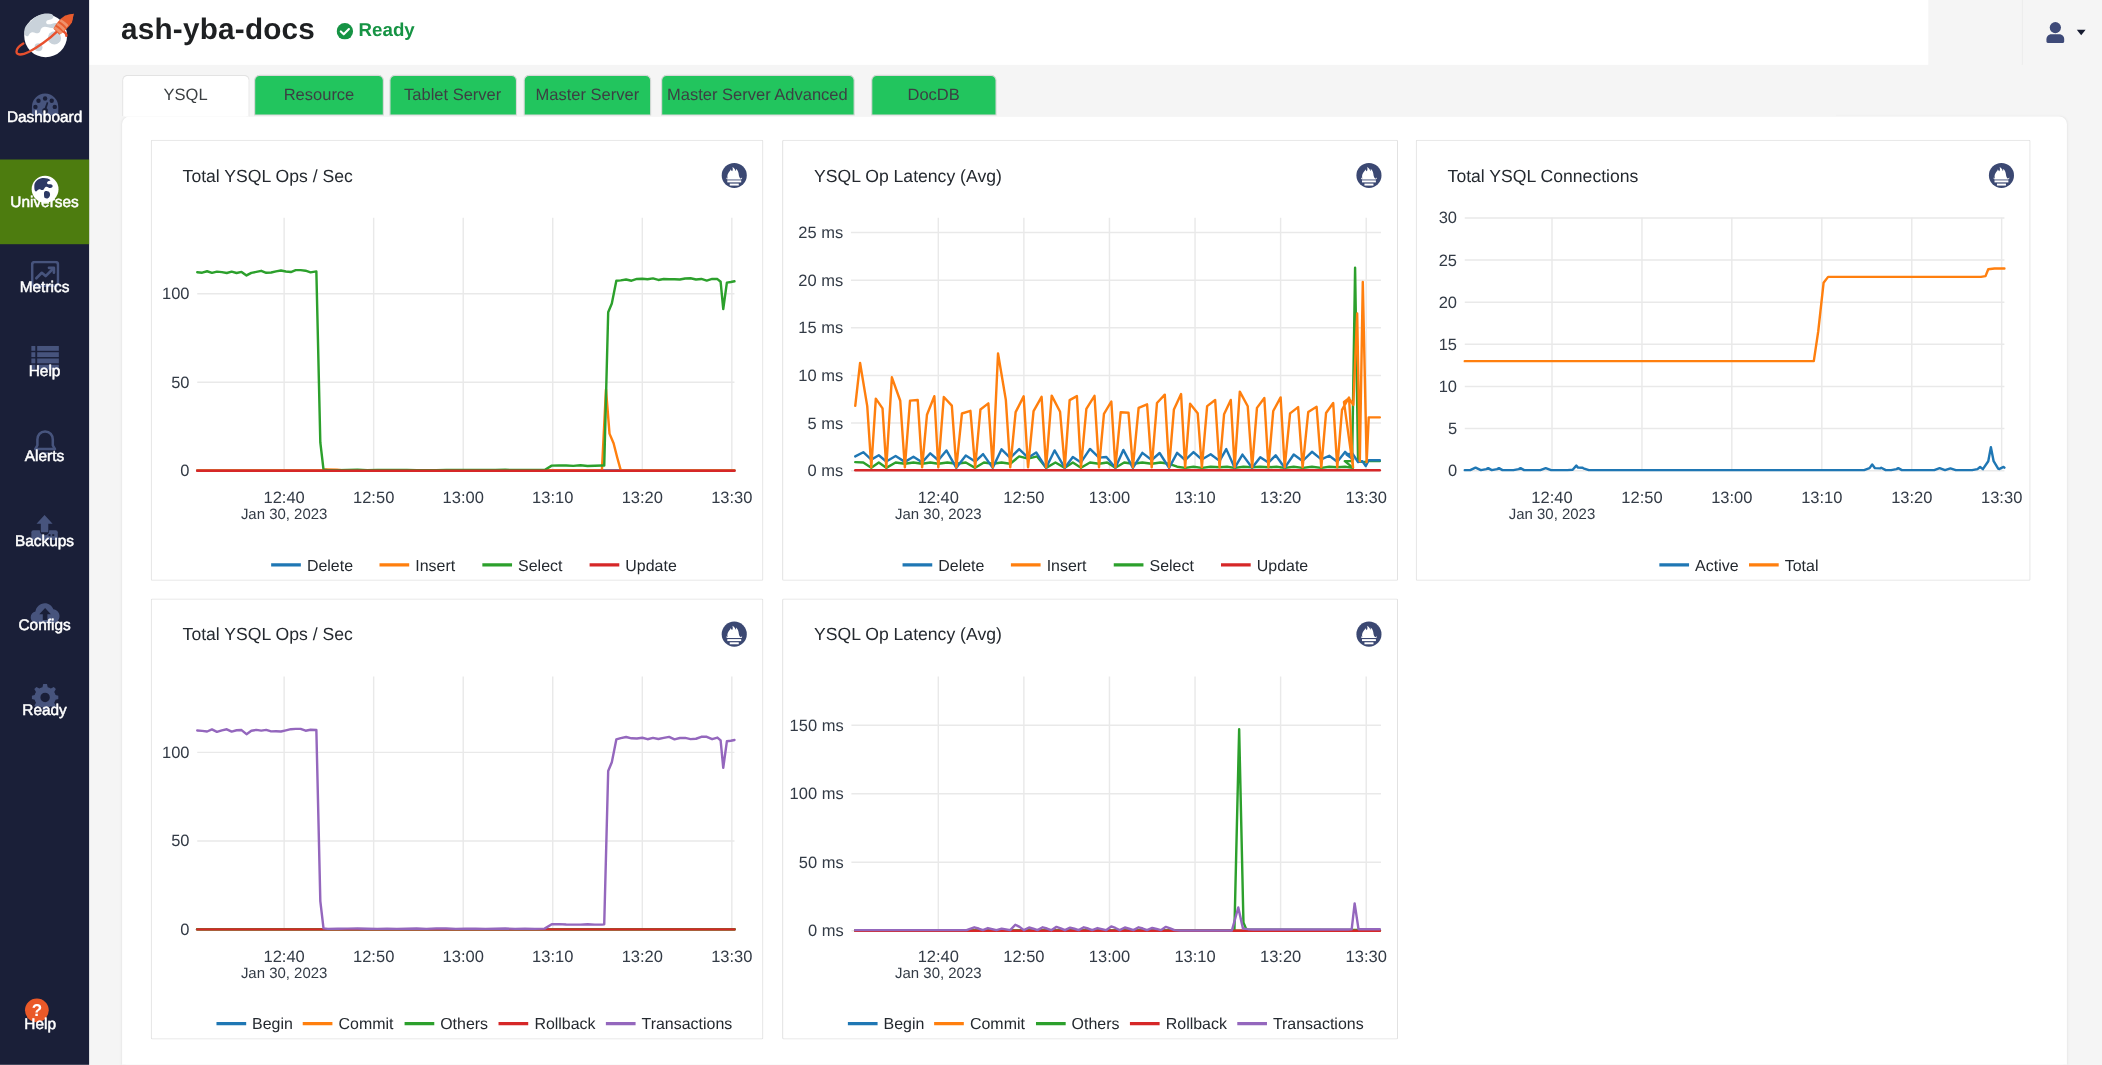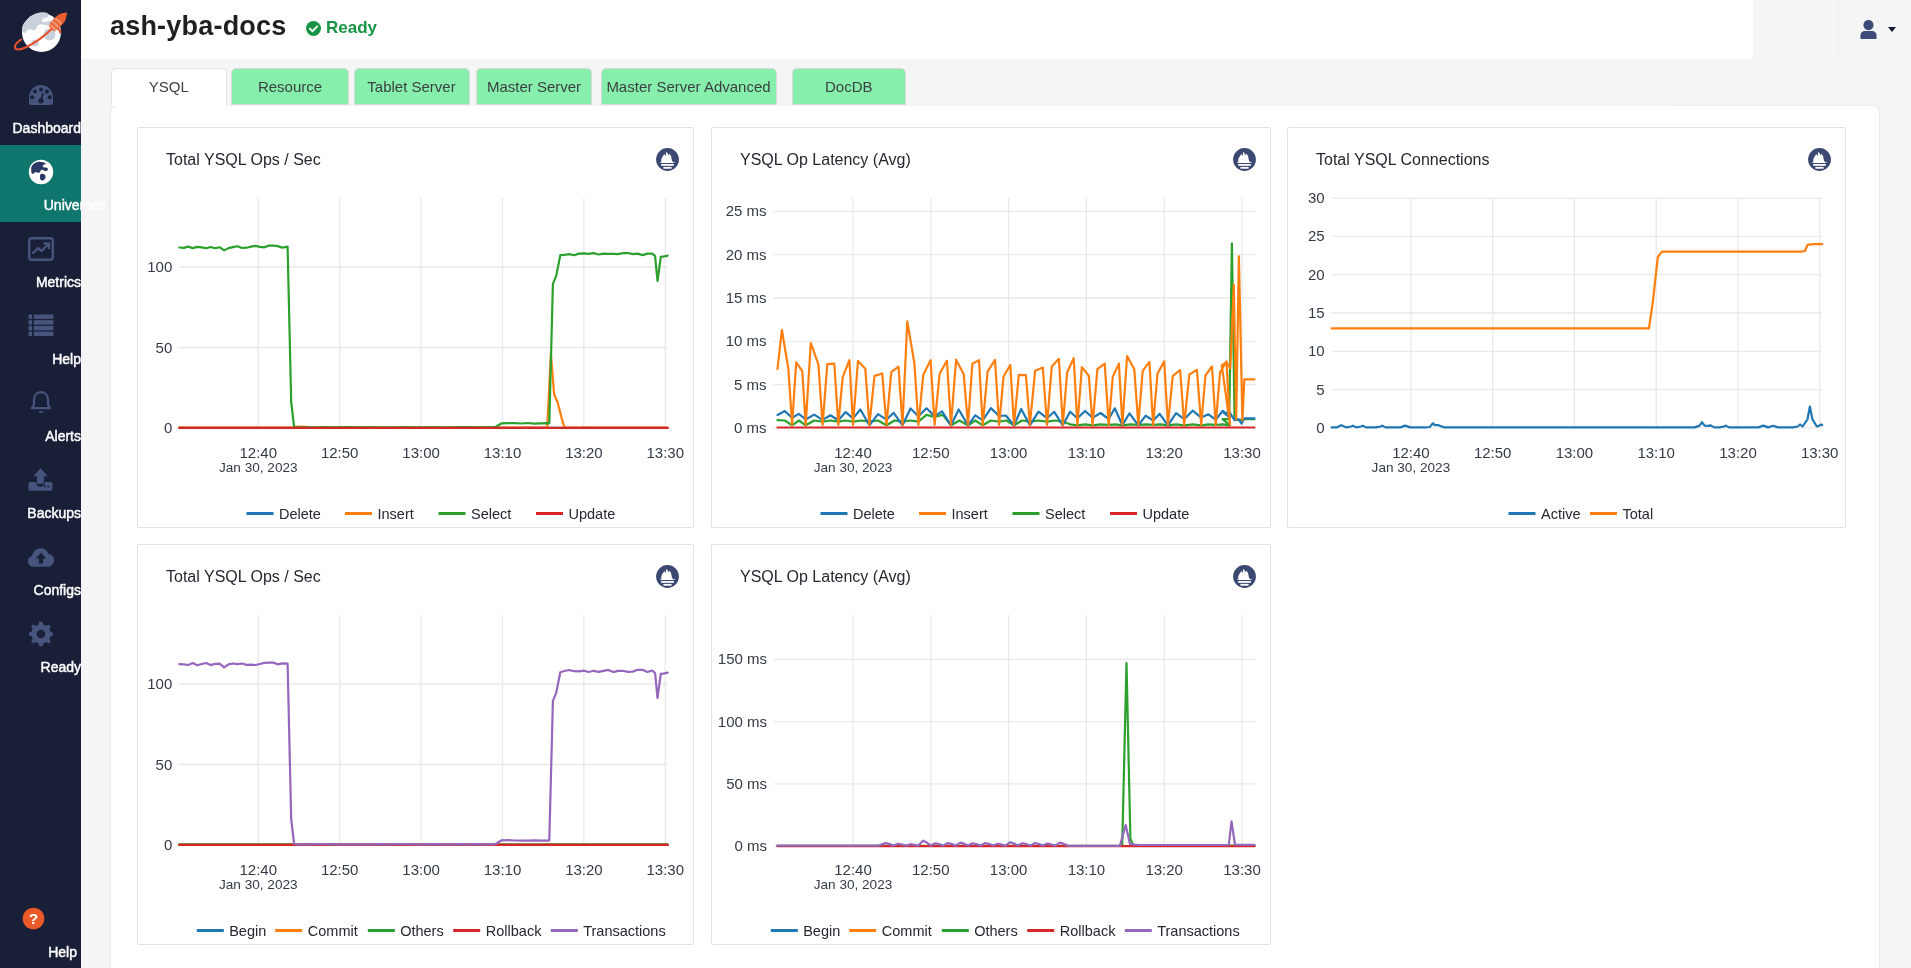--- a/index.html
+++ b/index.html
@@ -1,29 +1,29 @@
 <!DOCTYPE html>
 <html><head><meta charset="utf-8">
 <style>
 * { margin:0; padding:0; box-sizing:border-box; }
 html,body { width:1911px; height:968px; overflow:hidden; font-family:"Liberation Sans",sans-serif; background:#f5f5f5; }
 #sidebar { position:absolute; left:0; top:0; width:81px; height:968px; background:#1a1f38; z-index:5; }
 .nav { position:absolute; left:0; width:81px; height:77px; text-align:center; }
-.nav.active { background:#0f766e;padding-left:25px; }
+.nav.active { background:#4d7c0f; }
 .nicon { position:absolute; top:13px; left:0; width:81px; height:27px; display:flex; align-items:center; justify-content:center; }
-.nlab { position:absolute; top:52px; width:81px; text-align:right; color:#fff; font-size:14px; -webkit-text-stroke:0.45px #fff; }
+.nlab { position:absolute; top:30px; width:81px; text-align:center; color:#fff; font-size:14px; -webkit-text-stroke:0.45px #fff; }
 #header { position:absolute; left:81px; top:0; width:1672px; height:59px; background:#fff; }
 #htitle { position:absolute; left:29px; top:11px; font-size:27px; font-weight:bold; color:#1e2022; letter-spacing:0.2px; }
 #ready { position:absolute; left:225px; top:18px; color:#169344; font-size:17px; font-weight:bold; }
 #ready svg { vertical-align:-3px; margin-right:5px; }
 #hsep { position:absolute; left:1757px; top:0; width:1px; height:59px; background:#ededed; }
 #user { position:absolute; left:1779px; top:20px; }
 #caret { position:absolute; left:1807px; top:27px; width:0; height:0; border-left:4.6px solid transparent; border-right:4.6px solid transparent; border-top:5.2px solid #161b30; }
 #tabbar { position:absolute; left:81px; top:59px; width:1588px; height:47px; background:#f5f5f5; }
-.tab { position:absolute; top:9px; height:37px; background:#86efac; border:1px solid #d9d9d9; border-radius:5px 5px 0 0; font-size:15px; color:#3c4043; text-align:center; line-height:35px; }
+.tab { position:absolute; top:9px; height:37px; background:#22c55e; border:1px solid #d9d9d9; border-radius:5px 5px 0 0; font-size:15px; color:#3c4043; text-align:center; line-height:35px; }
 .tab.active { background:#fff; border-color:#e3e3e3; border-bottom:0; height:38px; z-index:3; }
 #container { position:absolute; left:110px; top:105px; width:1770px; height:863px; background:#fff; border:1px solid #ececec; border-bottom:0; border-radius:8px 8px 0 0; box-shadow:0 1px 3px rgba(0,0,0,0.04); }
 </style></head>
 <body>
 <div id="container"></div>
 <div id="tabbar">
     <div class="tab active" style="left:29.5px;width:116.5px">YSQL</div>
 <div class="tab" style="left:150px;width:118px">Resource</div>
 <div class="tab" style="left:272.5px;width:116px">Tablet Server</div>
 <div class="tab" style="left:395px;width:116px">Master Server</div>

